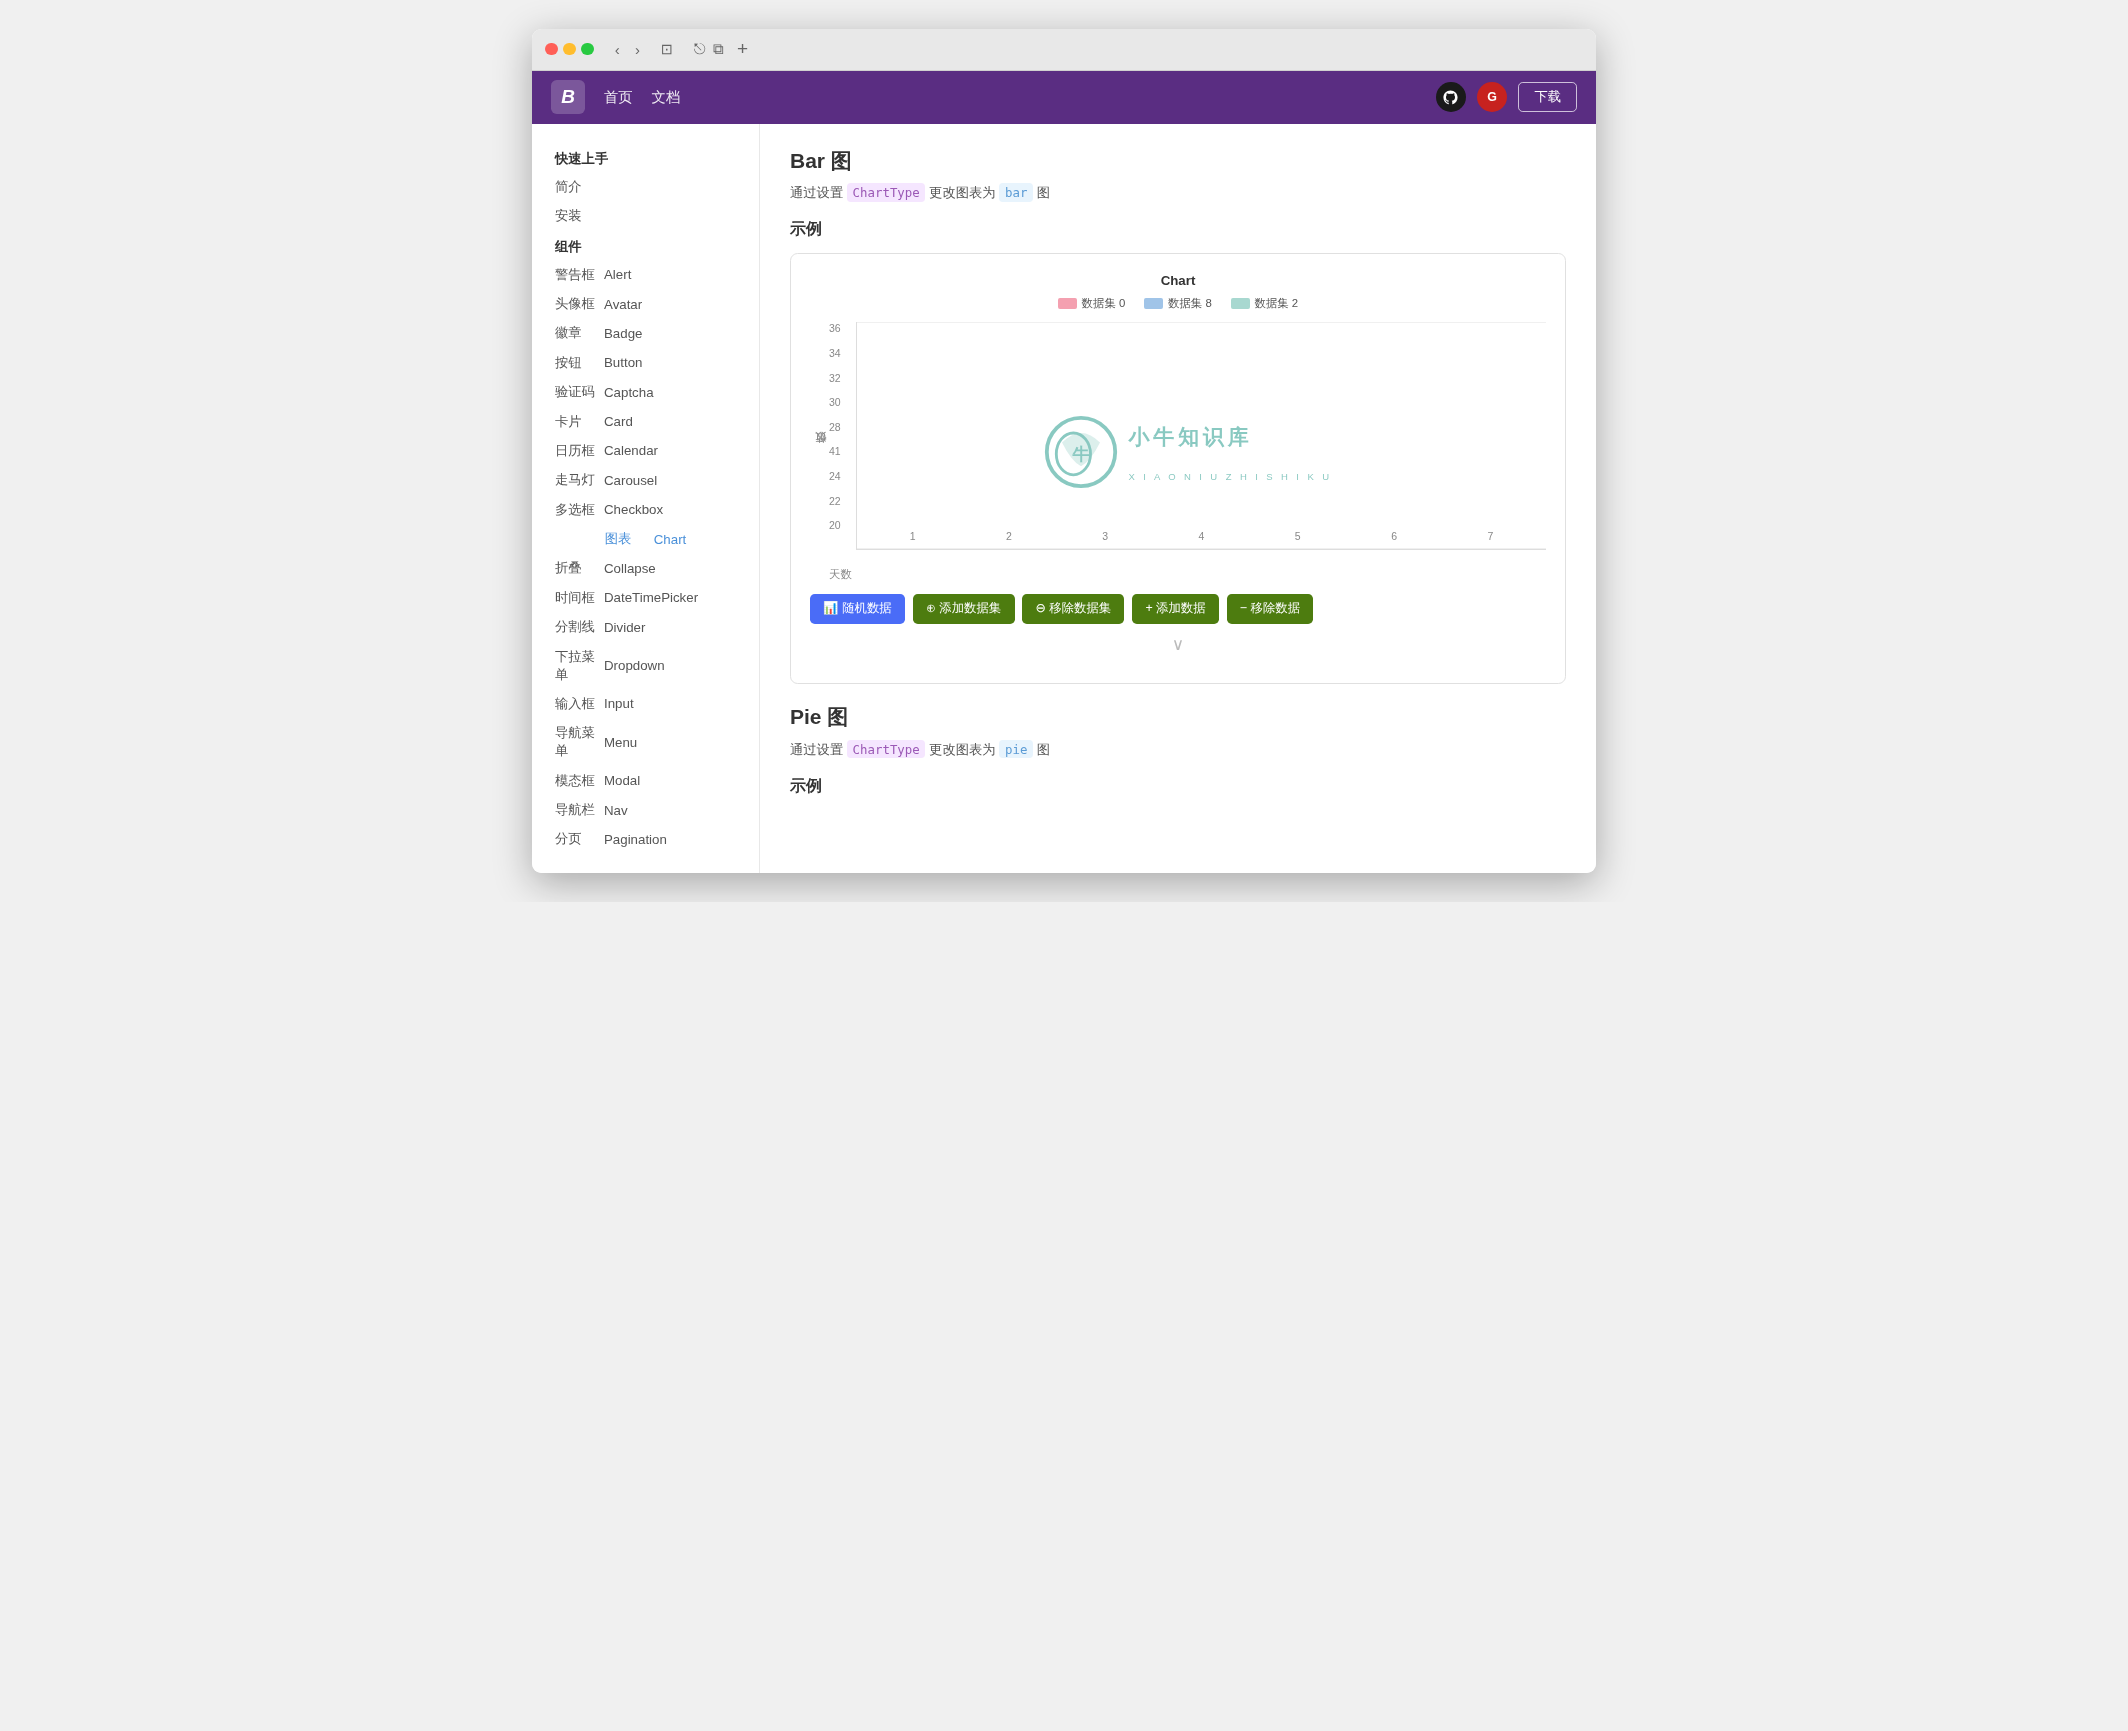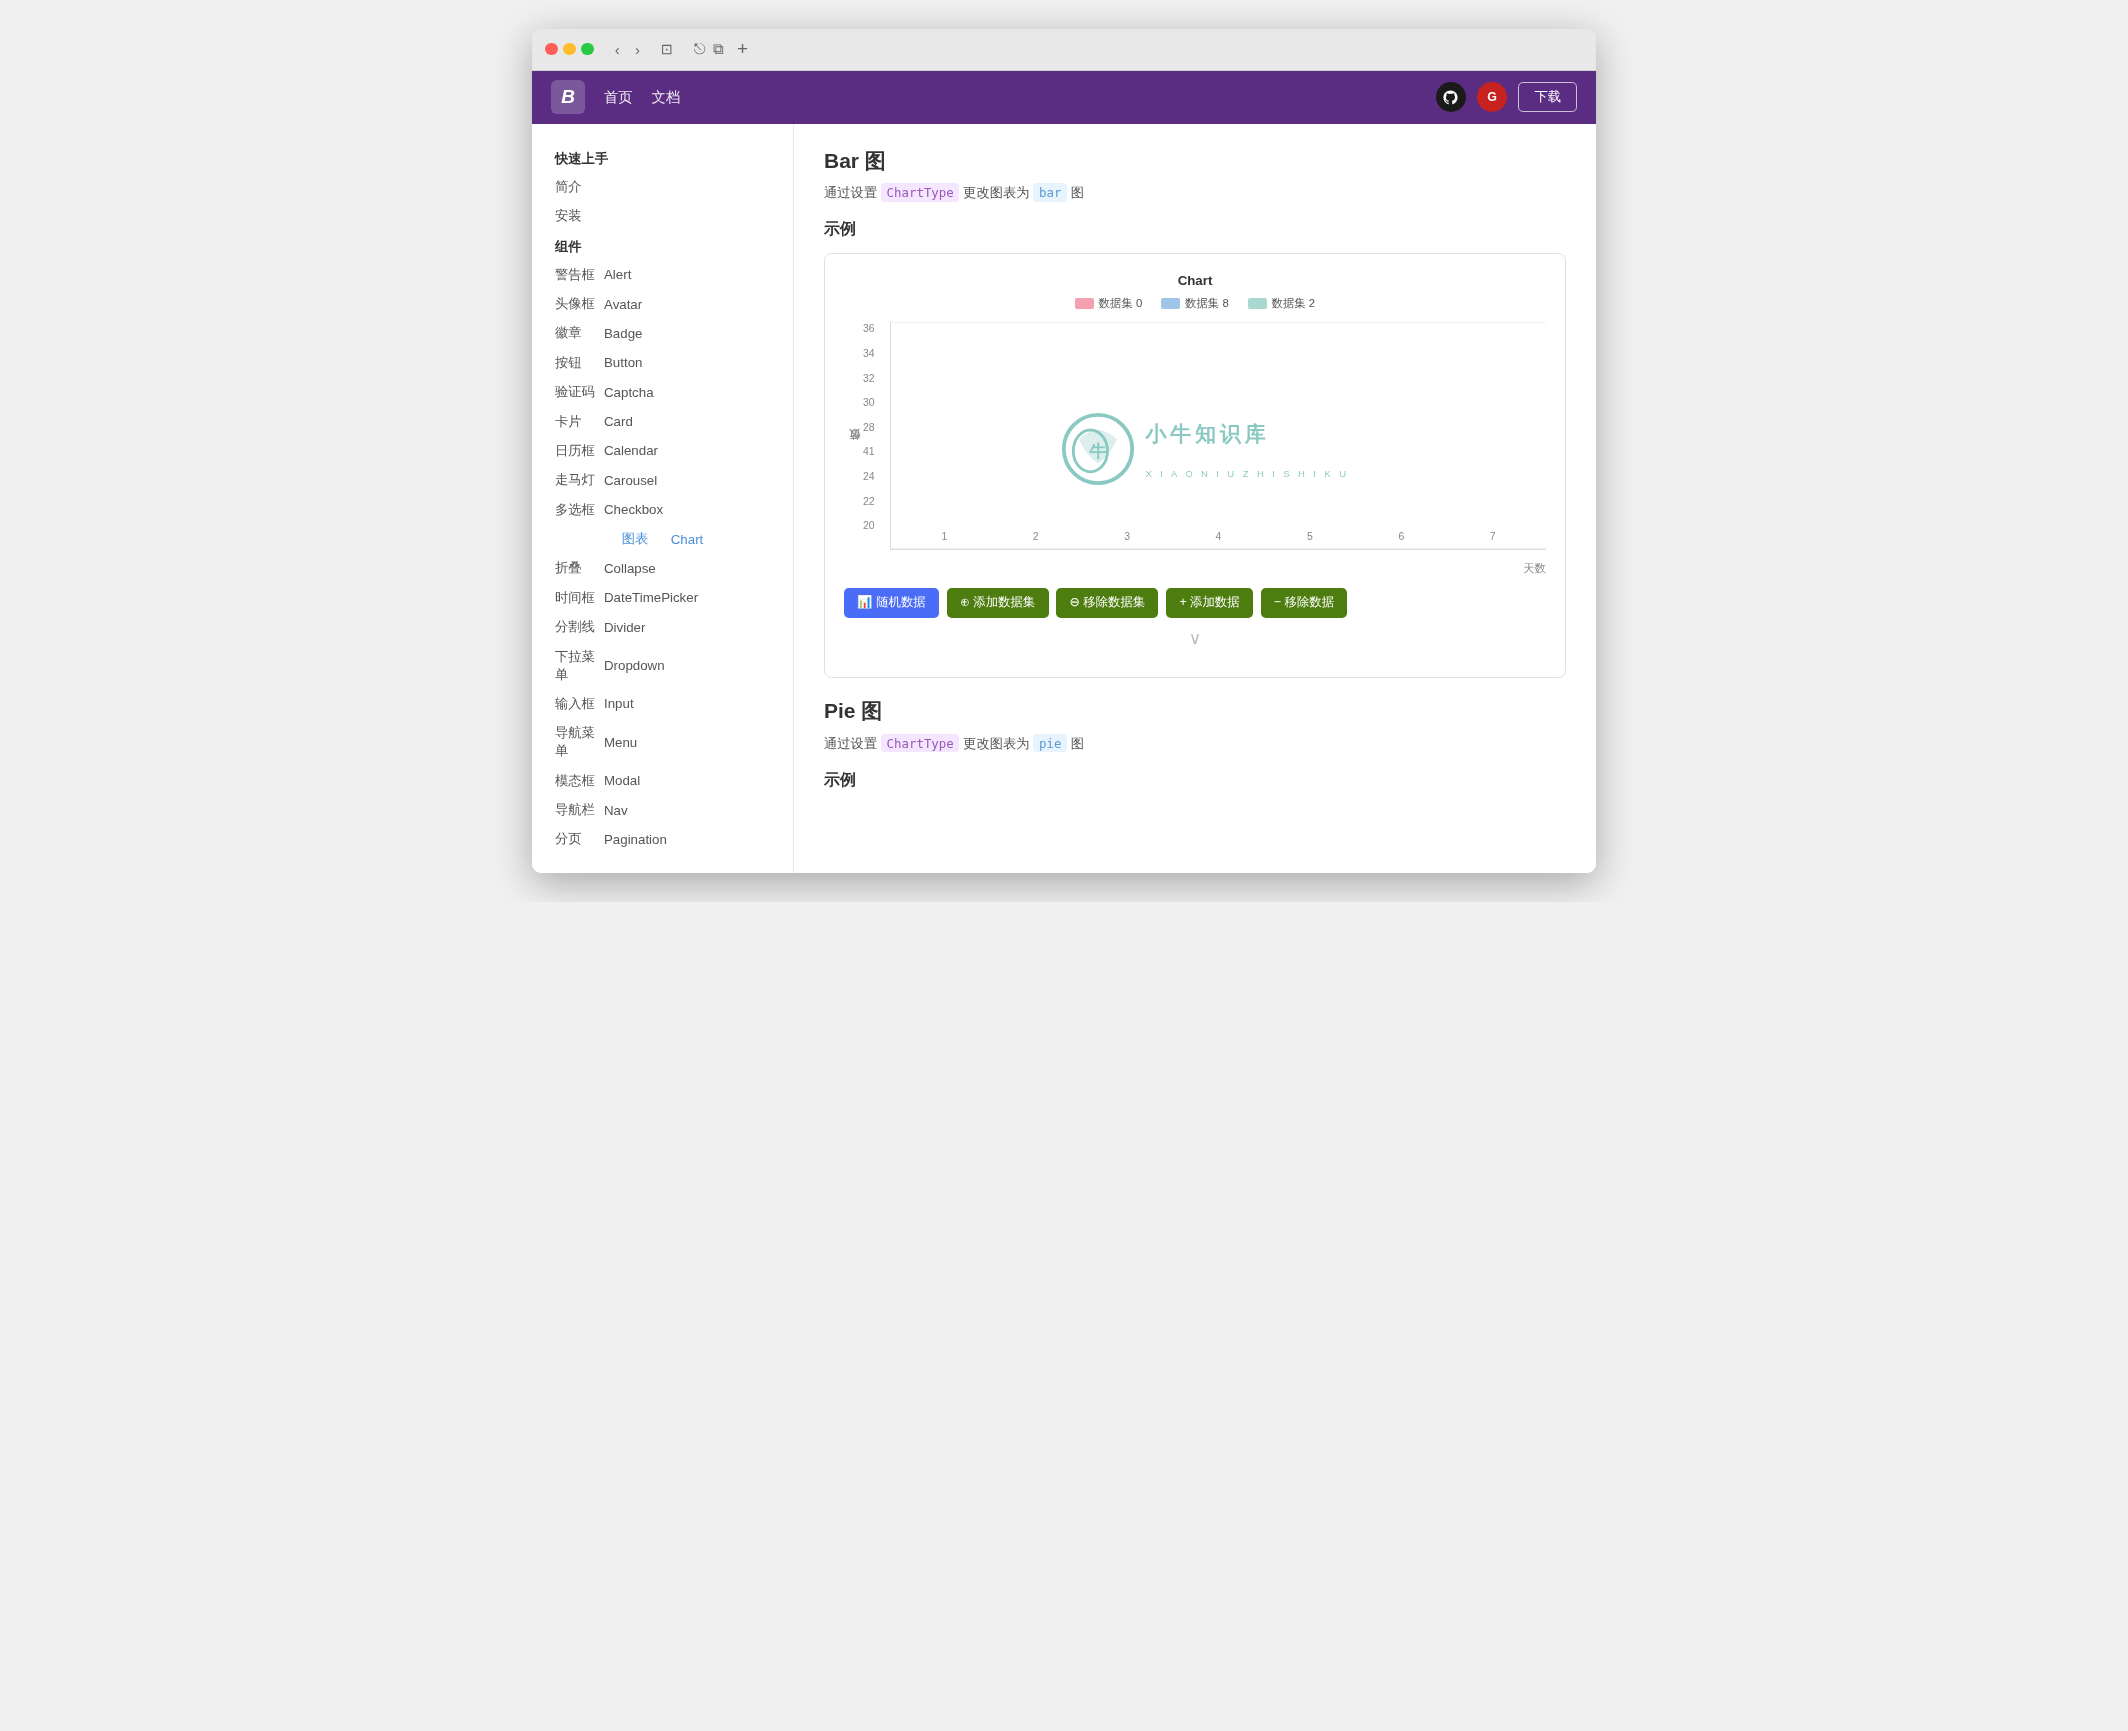--- a/index.html
+++ b/index.html
@@ -90,21 +90,21 @@
       background: none; border: 1px solid rgba(255,255,255,0.7);
       color: #fff; padding: 4.8px 15px; border-radius: 4.8px;
       cursor: pointer; font-size: 13.3px;
     }
 
     
     .app-body { display: flex; background: #fff; height: calc(100% - 53px); }
 
     
     .sidebar {
-      width: 262px; padding: 19px 0;
+      width: 228px; padding: 19px 0;
       border-right: 1px solid #e8e8e8;
       overflow-y: auto; flex-shrink: 0;
     }
     .sidebar-section-title {
       font-size: 13.3px; font-weight: bold; color: #333;
       padding: 7.6px 23px 3.8px;
     }
     .sidebar-item {
       display: flex; align-items: center; padding: 5.7px 23px;
       cursor: pointer; font-size: 13.3px; color: #555;
@@ -180,21 +180,21 @@
       flex: 1; display: flex; align-items: flex-end; gap: 1px; justify-content: center;
     }
     .bar {
       flex: 1; border-radius: 1px 1px 0 0;
       max-width: 17px;
     }
     .bar-pink { background: #f4a0b0; }
     .bar-blue { background: #a0c4e8; }
     .bar-teal { background: #a8d8d0; }
     .x-axis-title {
-      text-align: right; font-size: 11.4px; color: #888; margin-top: 11px;
+      text-align: left; font-size: 11.4px; color: #888; margin-top: 17px;
     }
     .y-axis-title {
       writing-mode: vertical-rl; transform: rotate(180deg);
       font-size: 11.4px; color: #888; padding-right: 3.8px;
     }
 
     
     .chart-actions {
       display: flex; gap: 7.6px; flex-wrap: wrap; margin-top: 11.4px;
     }

